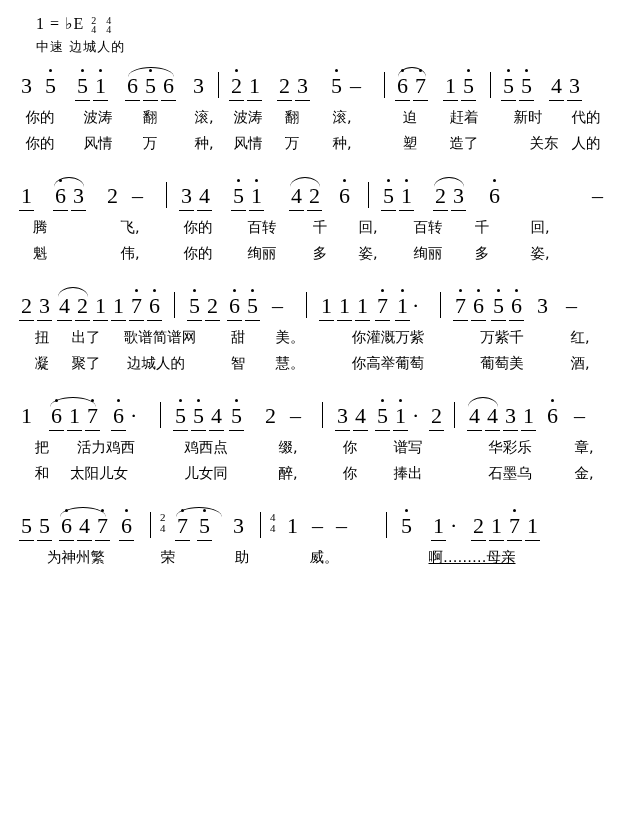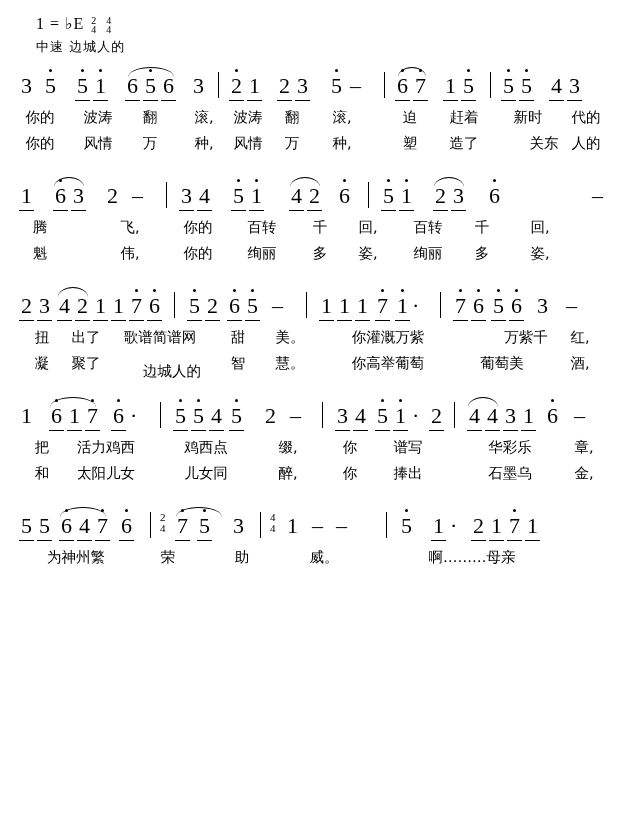--- a/index.html
+++ b/index.html
@@ -330,27 +330,27 @@
         <span class="cell" style="left:516px;"><span class="num">3</span></span>
         <span class="cell" style="left:546px;">–</span>
       </div>
       <div class="lyricline">
         <span class="lz" style="left:22px;">扭</span>
         <span class="lz" style="left:66px;">出了</span>
         <span class="lz" style="left:140px;">歌谱简谱网</span>
         <span class="lz" style="left:218px;">甜</span>
         <span class="lz" style="left:270px;">美。</span>
         <span class="lz" style="left:368px;">你灌溉万紫</span>
-        <span class="lz" style="left:506px;">万紫千</span>
+        <span class="lz" style="left:482px;">万紫千</span>
         <span class="lz" style="left:560px;">红,</span>
       </div>
       <div class="lyricline">
         <span class="lz" style="left:22px;">凝</span>
         <span class="lz" style="left:66px;">聚了</span>
-        <span class="lz" style="left:152px;margin-top:8px;">边城人的</span>
+        <span class="lz" style="left:136px;">边城人的</span>
         <span class="lz" style="left:218px;">智</span>
         <span class="lz" style="left:270px;">慧。</span>
         <span class="lz" style="left:368px;">你高举葡萄</span>
         <span class="lz" style="left:482px;font-family:Liberation Mono, monospace;">葡萄美</span>
         <span class="lz" style="left:560px;">酒,</span>
       </div>
     </div>
 
     <div class="system">
       <div class="notes">
@@ -389,21 +389,21 @@
         <span class="lz" style="left:86px;">活力鸡西</span>
         <span class="lz" style="left:186px;">鸡西点</span>
         <span class="lz" style="left:268px;">缀,</span>
         <span class="lz" style="left:330px;">你</span>
         <span class="lz" style="left:388px;">谱写</span>
         <span class="lz" style="left:490px;">华彩乐</span>
         <span class="lz" style="left:564px;">章,</span>
       </div>
       <div class="lyricline">
         <span class="lz" style="left:22px;">和</span>
-        <span class="lz" style="left:86px;">太阳儿女</span>
+        <span class="lz" style="left:79px;">太阳儿女</span>
         <span class="lz" style="left:186px;">儿女同</span>
         <span class="lz" style="left:268px;">醉,</span>
         <span class="lz" style="left:330px;">你</span>
         <span class="lz" style="left:388px;">捧出</span>
         <span class="lz" style="left:490px;">石墨乌</span>
         <span class="lz" style="left:564px;">金,</span>
       </div>
     </div>
 
     <div class="system">
@@ -433,20 +433,20 @@
         <span class="cell" style="left:452px;"><span class="num ul2">2</span></span>
         <span class="cell" style="left:470px;"><span class="num ul2">1</span></span>
         <span class="cell" style="left:488px;"><span class="num ul2 dot-up">7</span></span>
         <span class="cell" style="left:506px;"><span class="num ul2">1</span></span>
       </div>
       <div class="lyricline">
         <span class="lz" style="left:56px;">为神州繁</span>
         <span class="lz" style="left:148px;">荣</span>
         <span class="lz" style="left:222px;">助</span>
         <span class="lz" style="left:304px;">威。</span>
-        <span class="lz" style="left:452px;">啊………母亲</span>
+        <span class="lz" style="left:452px;text-decoration:underline;">啊………母亲</span>
       </div>
     </div>
 
   </div>
 
 
 </div>
 
 </body></html>

